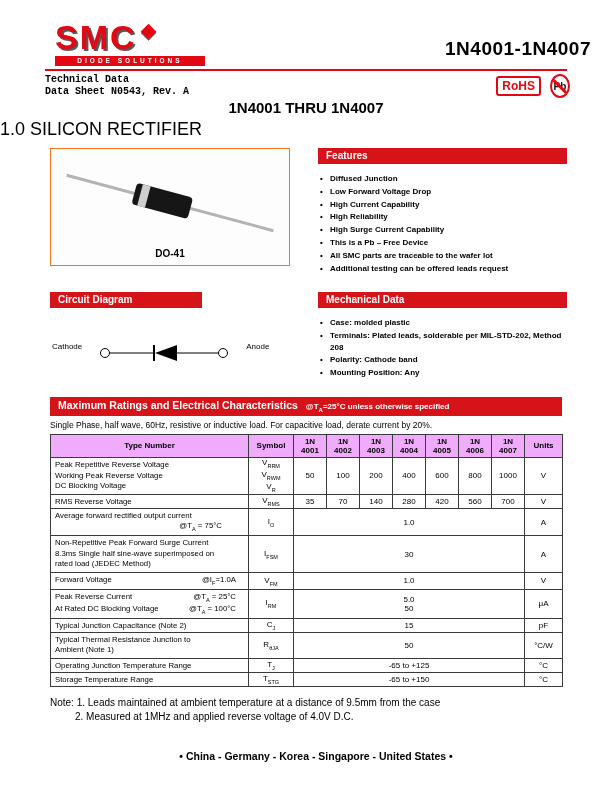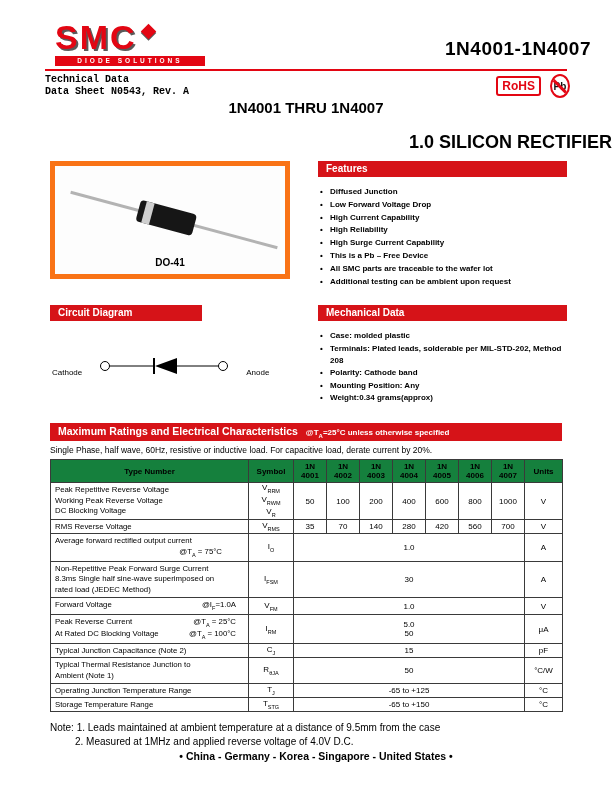--- a/index.html
+++ b/index.html
@@ -18,51 +18,51 @@
   .red-rule { border-bottom:2px solid var(--logored); margin:3px 45px 0 45px; }
 
   .subheader { display:flex; justify-content:space-between; padding:3px 42px 0 45px; }
   .td-line, .ds-line { font-size:10px; font-weight:bold; line-height:1.25;font-family:Liberation Mono, monospace; }
   .badges { display:flex; align-items:center; gap:9px; }
   .rohs { border:2px solid var(--logored); color:var(--logored); font-weight:bold; font-size:12px; padding:1px 4px; border-radius:3px; }
   .pbfree { width:20px; height:24px; border:2.5px solid var(--logored); border-radius:50%; display:flex; align-items:center; justify-content:center; color:#111; font-weight:bold; font-size:10px; position:relative; overflow:hidden; }
   .pbfree::after { content:""; position:absolute; width:30px; height:2.5px; background:var(--logored); transform:rotate(45deg); }
 
   .title1 { text-align:center; font-size:15px; font-weight:bold; margin-top:0px; }
-  .title2 { text-align:right; font-size:18px; font-weight:bold; margin-top:16px; }
+  .title2 { text-align:left; font-size:18px; font-weight:normal; margin-top:3px; }
 
   
   .cols { display:flex; gap:28px; padding:8px 45px 0 50px; }
-  .pkg-box { width:240px; height:118px; border:5px solid #f97316; position:relative; flex-shrink:0; background:#fdfdfd; }
+  .pkg-box { width:240px; height:118px; border:1px solid #f97316; position:relative; flex-shrink:0; background:#fdfdfd; }
   .pkg-label { position:absolute; bottom:6px; left:0; width:100%; text-align:center; font-size:10px; font-weight:bold; }
   .feat-col { flex:1; }
   .sec-bar { background:var(--red); color:#fff; font-weight:bold; font-size:10px; padding:2px 8px 3px 8px; }
   .blist { list-style:none; margin-top:9px; }
   .blist li { position:relative; padding-left:12px; font-size:8px; font-weight:bold; line-height:1.62; }
   .blist li::before { content:"\2022"; position:absolute; left:2px; }
 
   .cols2 { display:flex; gap:28px; padding:16px 45px 0 50px; }
   .circuit-col { width:240px; flex-shrink:0; }
   .bar-circuit { width:152px; }
-  .circuit-draw { display:flex; align-items:flex-end; gap:16px; margin-top:34px; padding-left:2px; }
+  .circuit-draw { display:flex; align-items:flex-start; gap:16px; margin-top:34px; padding-left:2px; }
   .circuit-label { font-size:8px; }
   .mech-col { flex:1; }
   .mech-col .blist li { line-height:1.55; }
 
   
   .banner { margin:18px 50px 0 50px; background:var(--red); color:#fff; padding:2px 8px 3px 8px; display:flex; align-items:baseline; gap:8px; }
   .banner-h { font-size:10.5px; font-weight:bold; }
   .banner-c { font-size:8px; font-weight:bold; }
   .banner-c sub { font-size:6px; }
   .subtitle { margin:4px 50px 0 50px; font-size:8.5px; }
 
   
   table.ratings { margin:4px 50px 0 50px; border-collapse:collapse; table-layout:fixed; width:512px; }
   table.ratings th, table.ratings td { border:1px solid var(--border); }
-  table.ratings thead th { background:#15803d; font-size:8px; font-weight:bold; text-align:center; padding:2px 1px; }
+  table.ratings thead th { background:#f0abfc; font-size:8px; font-weight:bold; text-align:center; padding:2px 1px; }
   td.nm { font-size:7.8px; padding:2px 4px; vertical-align:middle; }
   td.nm .ln { line-height:1.35; }
   td.nm .flexln { display:flex; justify-content:space-between; line-height:1.35; padding-right:8px; }
   td.nm .rightln { text-align:right; padding-right:22px; line-height:1.35; }
   td.sym { text-align:center; font-size:8px; vertical-align:middle; }
   td.sym .ln { line-height:1.35; }
   td.val { text-align:center; font-size:8px; vertical-align:middle; padding:2px 0; }
   td.unit { text-align:center; font-size:8px; vertical-align:middle; }
   sub { font-size:5.5px; }
 
@@ -122,21 +122,21 @@
     <div class="feat-col">
       <div class="sec-bar">Features</div>
       <ul class="blist">
         <li>Diffused Junction</li>
         <li>Low Forward Voltage Drop</li>
         <li>High Current Capability</li>
         <li>High Reliability</li>
         <li>High Surge Current Capability</li>
         <li>This is a Pb – Free Device</li>
         <li>All SMC parts are traceable to the wafer lot</li>
-        <li>Additional testing can be ambient upon request</li>
+        <li>Additional testing can be offered leads request</li>
       </ul>
     </div>
   </div>
 
   <div class="cols2">
     <div class="circuit-col">
       <div class="sec-bar bar-circuit">Circuit Diagram</div>
       <div class="circuit-draw">
         <span class="circuit-label">Cathode</span>
         <svg width="132" height="22" viewBox="0 0 132 22">
@@ -150,21 +150,20 @@
         <span class="circuit-label">Anode</span>
       </div>
     </div>
     <div class="mech-col">
       <div class="sec-bar">Mechanical Data</div>
       <ul class="blist">
         <li>Case: molded plastic</li>
         <li>Terminals: Plated leads, solderable per MIL-STD-202, Method 208</li>
         <li>Polarity: Cathode band</li>
         <li>Mounting Position: Any</li>
-        <li>Weight:0.34 grams(approx)</li>
       </ul>
     </div>
   </div>
 
   <div class="banner">
     <span class="banner-h">Maximum Ratings and Electrical Characteristics</span>
     <span class="banner-c"><span>@T</span><sub>A</sub><span>=25°C unless otherwise specified</span></span>
   </div>
   <div class="subtitle">Single Phase, half wave, 60Hz, resistive or inductive load. For capacitive load, derate current by 20%.</div>
 

